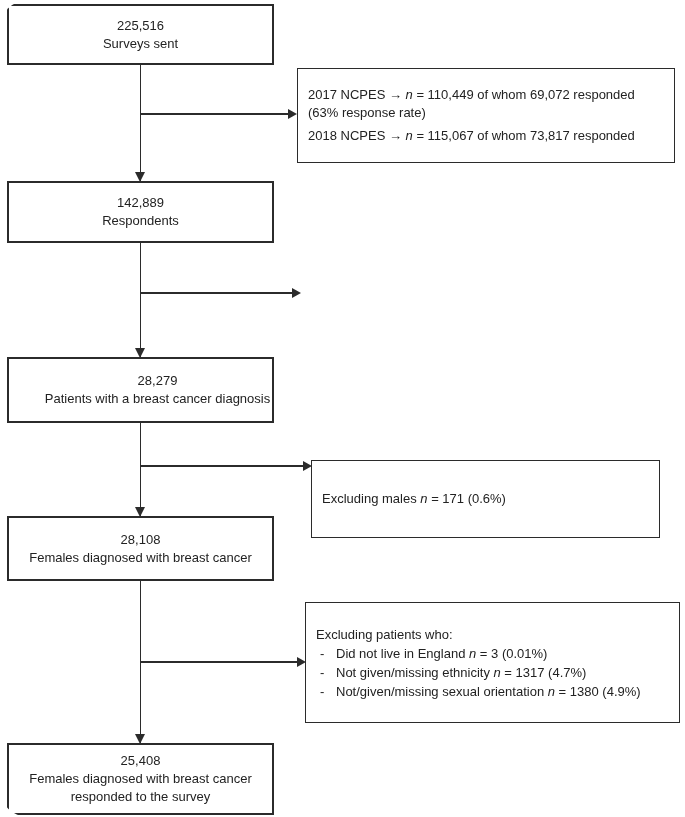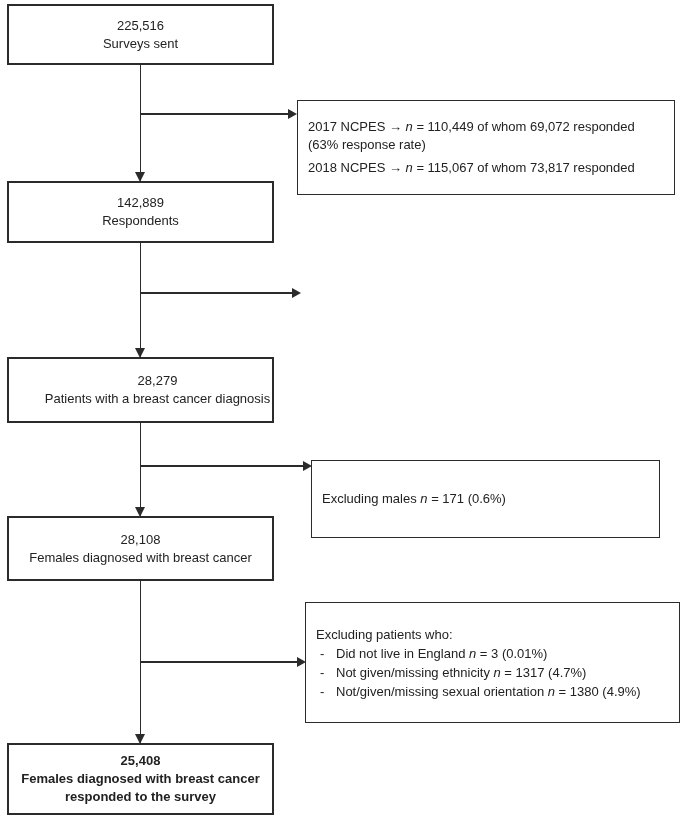--- a/index.html
+++ b/index.html
@@ -1,18 +1,18 @@
 <!DOCTYPE html>
 <html><head>
 <meta charset="utf-8">
 <style>
   html,body{margin:0;padding:0;background:#fff;}
   .canvas{
     position:relative;width:685px;height:817px;background:#ffffff;
-    font-family:"Liberation Sans", sans-serif;color:#222222;overflow:hidden;
+    font-family:"Liberation Sans", sans-serif;color:#222222;overflow:hidden;border-radius:28px;
   }
   .mbox{
     position:absolute;left:7px;width:267px;box-sizing:border-box;
     border:2px solid #2b2b2b;background:#ffffff;
     display:flex;flex-direction:column;justify-content:center;align-items:center;
     text-align:center;font-size:13px;line-height:18px;
   }
   .sbox{
     position:absolute;box-sizing:border-box;
     border:1.5px solid #2b2b2b;background:#ffffff;
@@ -76,27 +76,27 @@
   <div class="mbox" style="top:357px;height:66px;padding-left:34px;">
     <div>28,279</div>
     <div>Patients with a breast cancer diagnosis</div>
   </div>
 
   <div class="mbox" style="top:516px;height:65px;">
     <div>28,108</div>
     <div>Females diagnosed with breast cancer</div>
   </div>
 
-  <div class="mbox" style="top:743px;height:72px;font-weight:bold;">
+  <div class="mbox" style="top:743px;height:72px;">
     <div>25,408</div>
     <div>Females diagnosed with breast cancer</div>
     <div>responded to the survey</div>
   </div>
 
-  <div class="sbox" style="left:297px;top:68px;width:378px;height:95px;margin-top:32px;">
+  <div class="sbox" style="left:297px;top:68px;width:378px;height:95px;">
     <div class="sline"><span>2017 NCPES → </span><span class="italic">n</span><span> = 110,449 of whom 69,072 responded</span></div>
     <div class="sline"><span>(63% response rate)</span></div>
     <div class="sline gap-top"><span>2018 NCPES → </span><span class="italic">n</span><span> = 115,067 of whom 73,817 responded</span></div>
   </div>
 
 
   <div class="sbox" style="left:311px;top:428px;width:349px;height:78px;margin-top:32px;">
     <div class="sline"><span>Excluding males </span><span class="italic">n</span><span> = 171 (0.6%)</span></div>
   </div>
 

